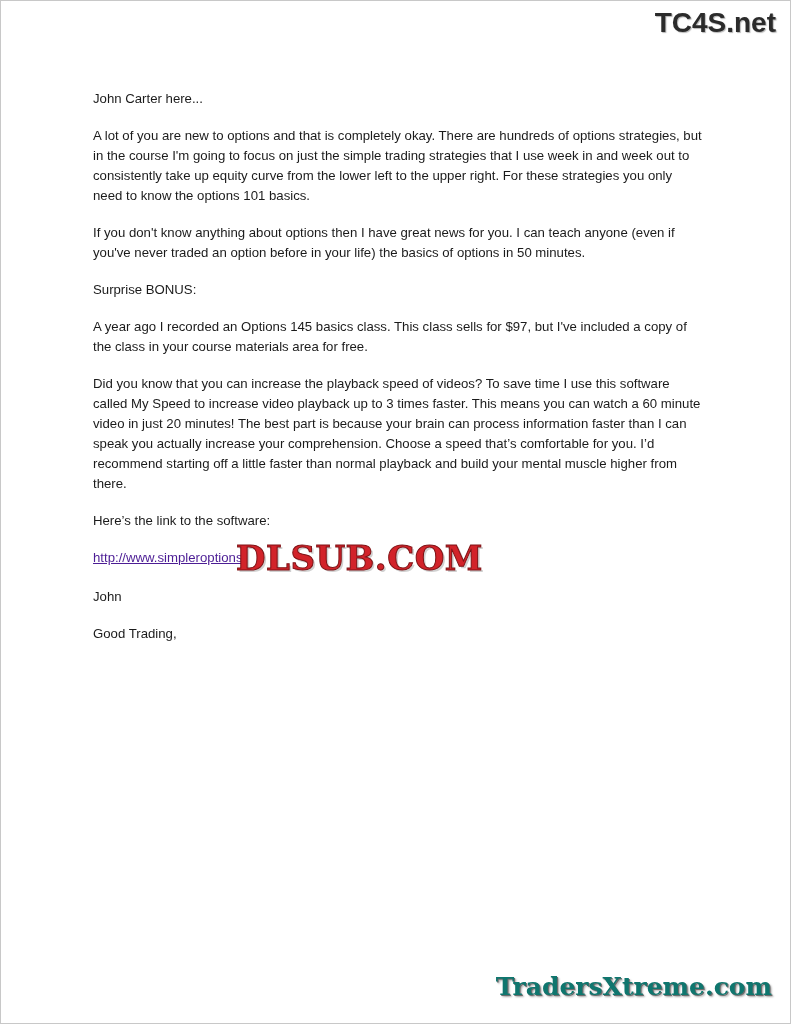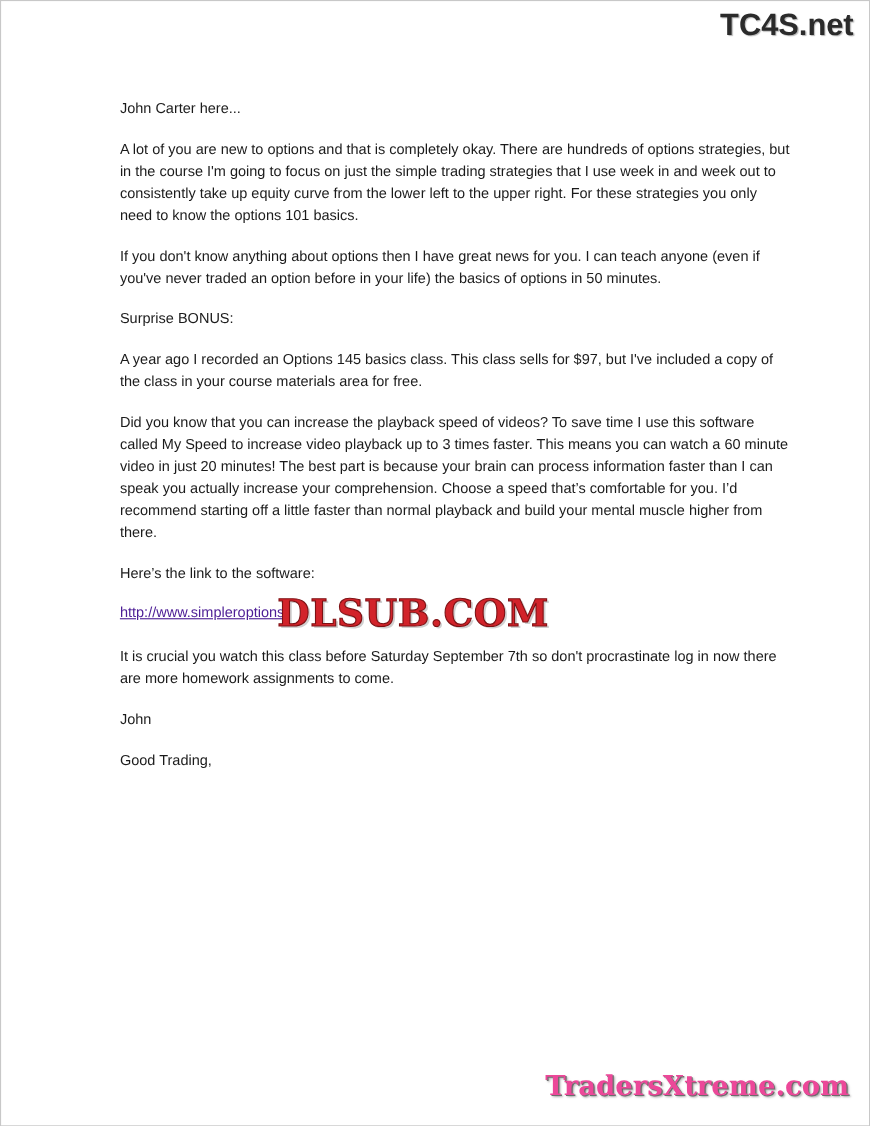--- a/index.html
+++ b/index.html
@@ -32,21 +32,20 @@
     color: #2b2b2b;
     letter-spacing: 0px;
     text-shadow: 1px 1px 1px rgba(120,120,120,0.55);
   }
   
   .doc {
     position: absolute;
     left: 92px;
     top: 88px;
     width: 610px;
-    margin-left: 16px;
   }
   .doc p {
     margin: 0 0 17px 0;
     font-size: 13.2px;
     line-height: 20px;
     color: #1b1b1b;
     text-align: left;
   }
   a.link {
     color: #4c1d95;
@@ -73,21 +72,21 @@
     white-space: nowrap;
   }
   
   .brand-bottom {
     position: absolute;
     right: 18px;
     bottom: 22px;
     font-family: "DejaVu Serif", serif;
     font-size: 25px;
     font-weight: bold;
-    color: #ec4899;
+    color: #0f766e;
     text-shadow: 1px 1px 0 #6d6d6d, 2px 2px 2px rgba(0,0,0,0.35);
     white-space: nowrap;
   }
 </style>
 </head>
 <body>
 
 <div class="page">
 
   <div class="brand-top">TC4S.net</div>
@@ -106,21 +105,20 @@
 
     <p>Did you know that you can increase the playback speed of videos? To save time I use this software called My Speed to increase video playback up to 3 times faster. This means you can watch a 60 minute video in just 20 minutes! The best part is because your brain can process information faster than I can speak you actually increase your comprehension. Choose a speed that’s comfortable for you. I’d recommend starting off a little faster than normal playback and build your mental muscle higher from there.</p>
 
     <p>Here’s the link to the software:</p>
 
     <div class="link-row">
       <a class="link" href="#">http://www.simpleroptions.</a>
       <span class="stamp">DLSUB.COM</span>
     </div>
 
-    <p>It is crucial you watch this class before Saturday September 7th so don't procrastinate log in now there are more homework assignments to come.</p>
 
     <p>John</p>
 
     <p>Good Trading,</p>
 
   </div>
 
   <div class="brand-bottom">TradersXtreme.com</div>
 
 </div>

